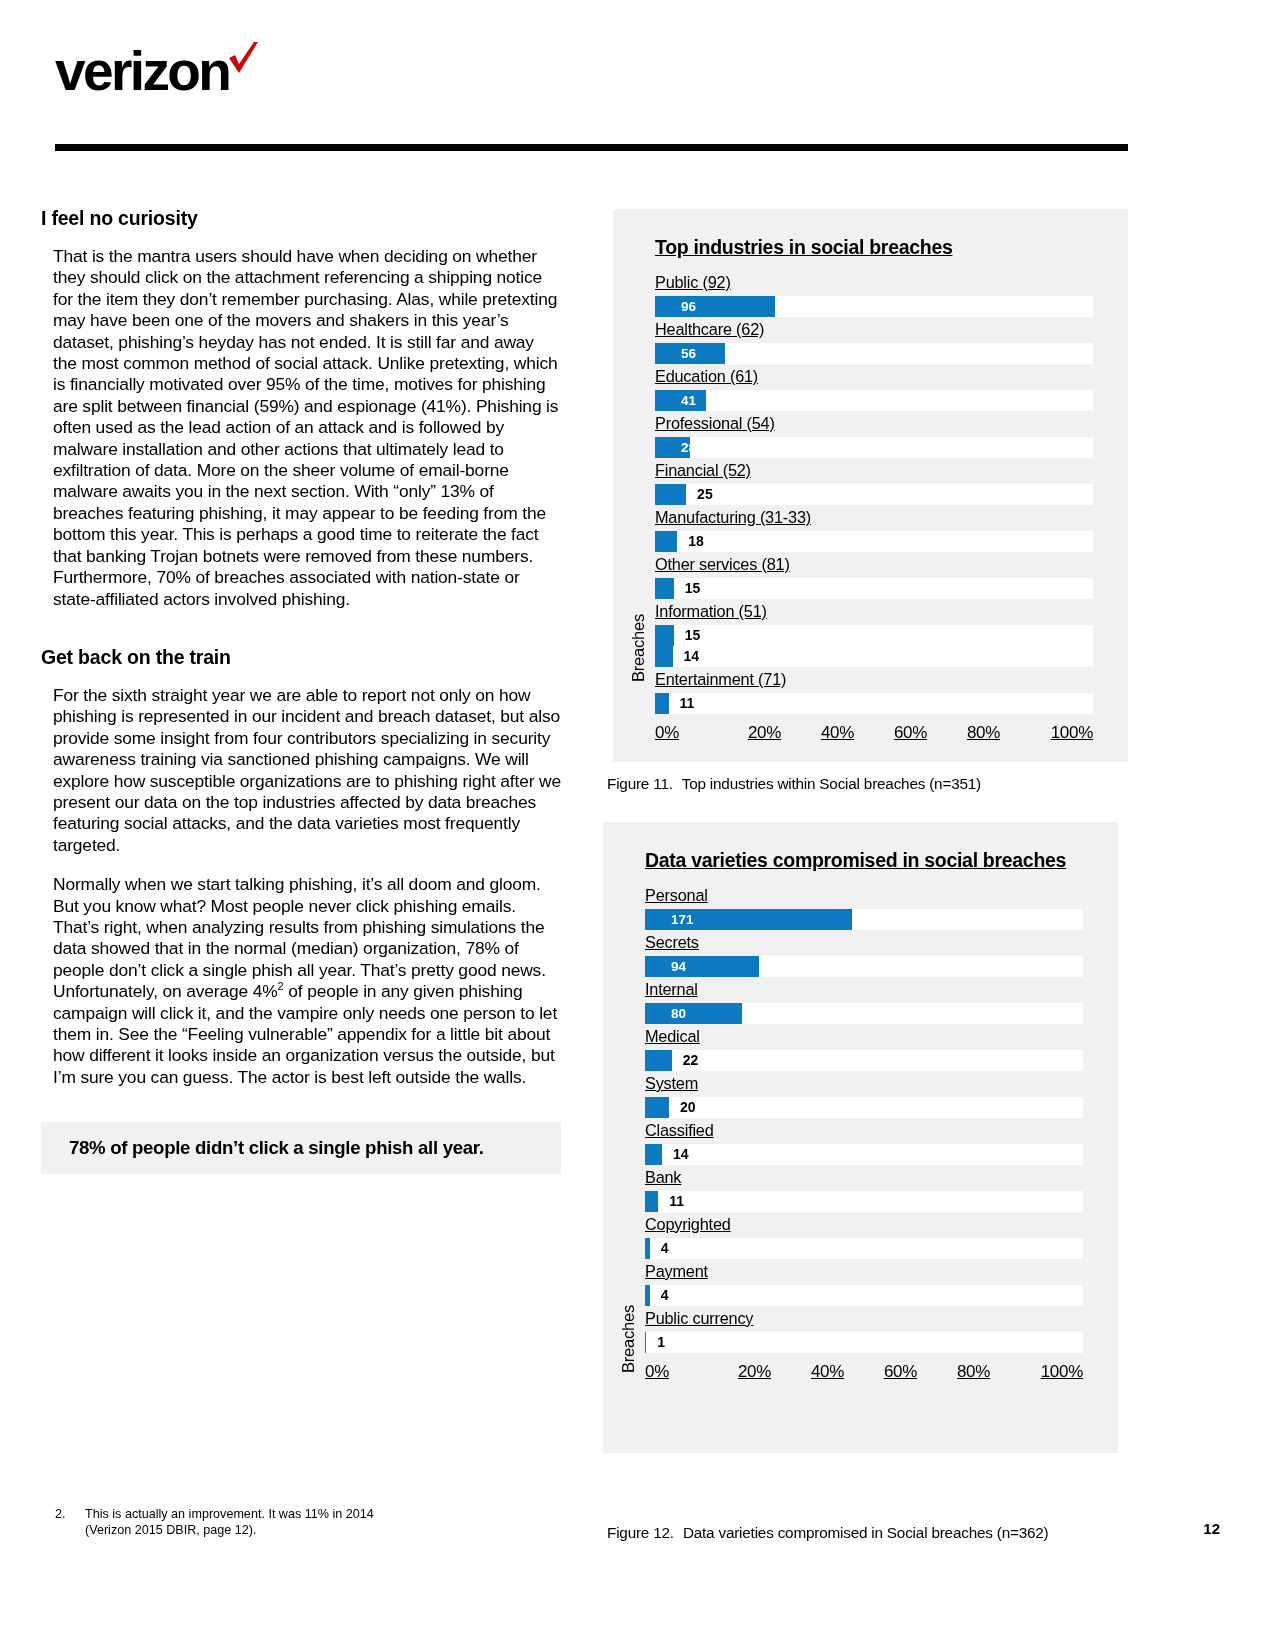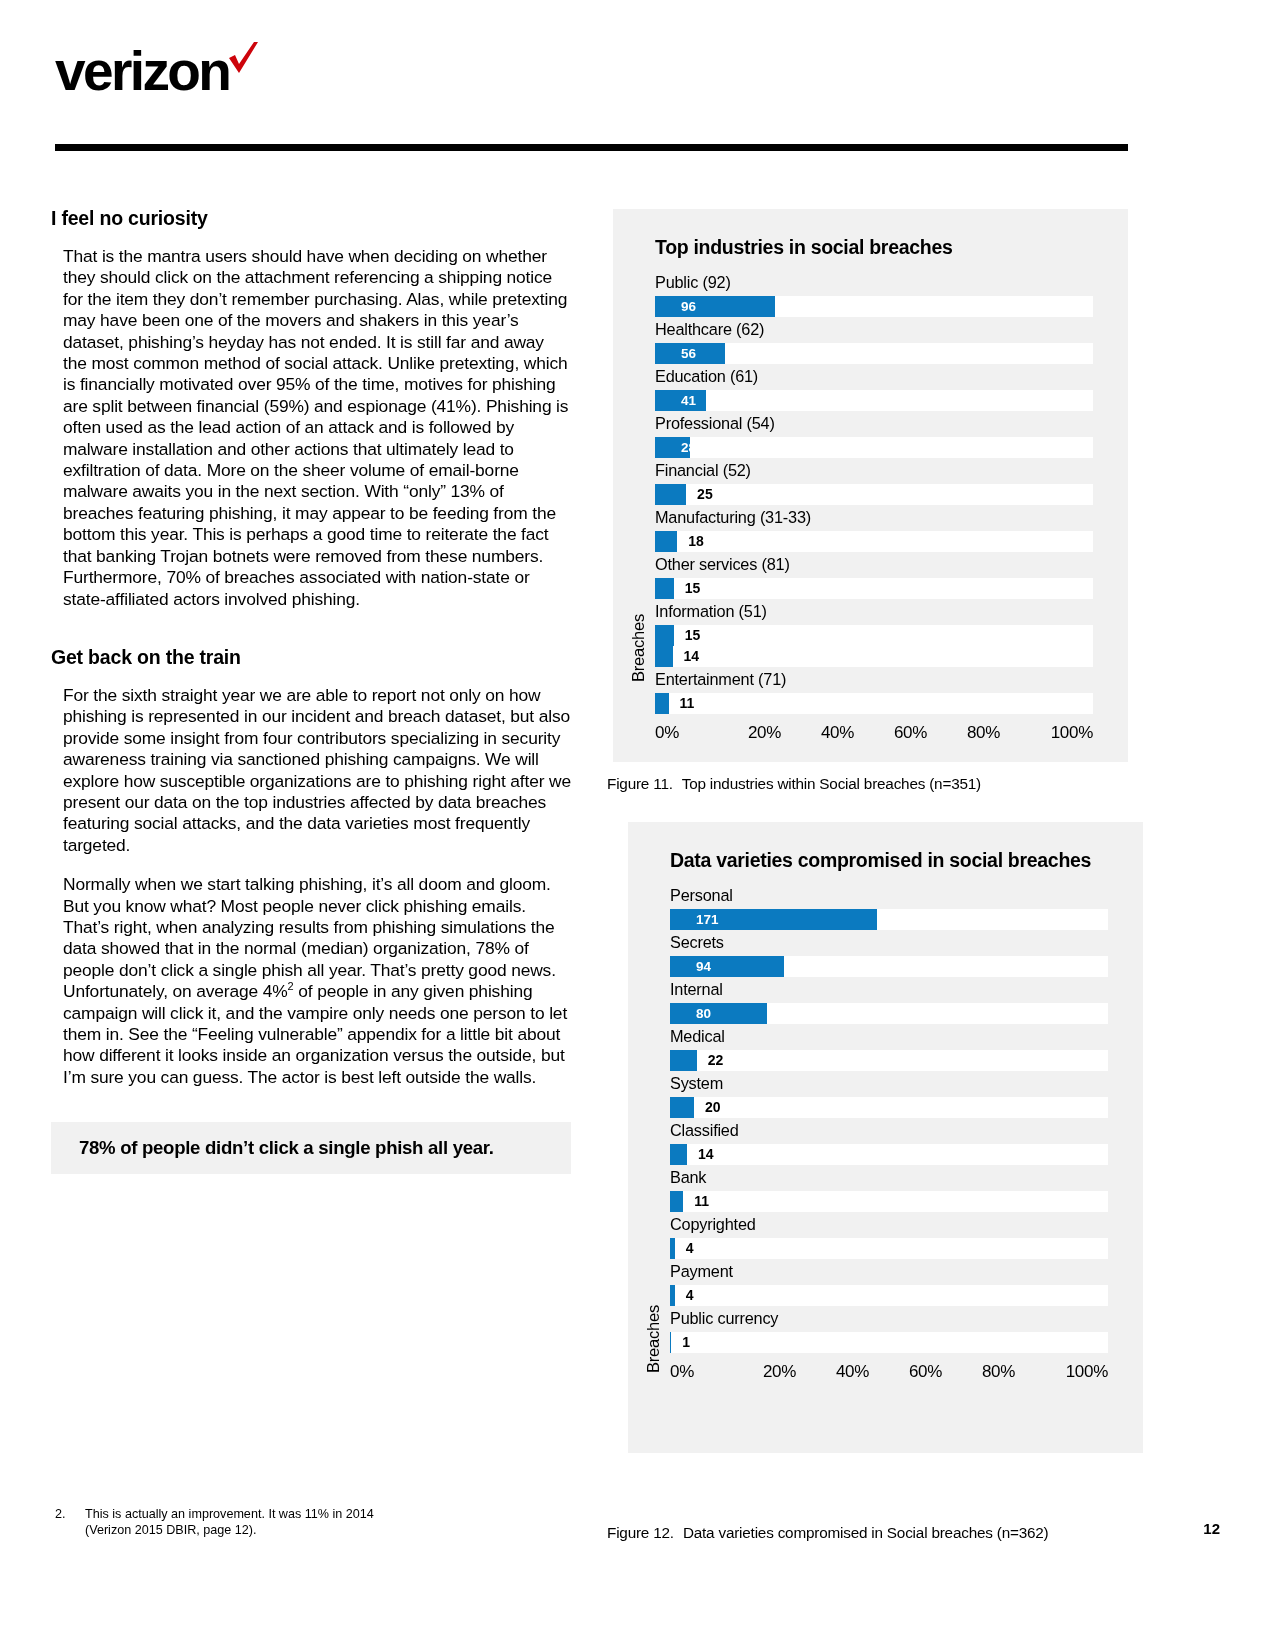--- a/index.html
+++ b/index.html
@@ -19,21 +19,21 @@
     font-family:"Liberation Sans", sans-serif;
     font-size:55px;font-weight:bold;letter-spacing:-2.6px;
     line-height:1;color:#000;position:relative;display:inline-block;
   }
   .logo-check{position:absolute;right:-30px;top:-14px;}
   .rule{
     position:absolute;left:55px;top:144px;width:1073px;height:7px;background:#000;
   }
 
   
-  .left{position:absolute;left:51px;top:207px;width:520px;}
+  .left{position:absolute;left:41px;top:207px;width:520px;}
   h2.sec{
     font-size:19.5px;font-weight:bold;margin:0 0 16px 0;letter-spacing:-0.2px;
   }
   h2.sec2{
     font-size:19.5px;font-weight:bold;margin:36px 0 16px 0;letter-spacing:-0.2px;
   }
   p.body{
     font-size:17.4px;line-height:21.4px;margin:0 0 18px 12px;letter-spacing:-0.15px;
     text-align:left;
   }
@@ -52,24 +52,24 @@
     font-size:12.6px;line-height:16px;
   }
   .footnote .fn-row{display:flex;}
   .footnote .fn-num{width:30px;flex:0 0 30px;}
   .pagenum{
     position:absolute;right:55px;top:1520px;font-size:15px;font-weight:bold;
   }
 
   
   .chart-panel{
-    position:absolute;background:#f1f1f1;box-sizing:border-box;
+    position:absolute;background:#f1f1f1;box-sizing:border-box;text-decoration:underline;
   }
   #chart1{left:613px;top:209px;width:515px;height:553px;}
-  #chart2{left:628px;top:822px;width:515px;height:631px;}
+  #chart2{left:603px;top:822px;width:515px;height:631px;}
 
   .chart-title{
     font-size:19.5px;font-weight:bold;letter-spacing:-0.3px;line-height:25px;
     margin:0;padding:26px 40px 10px 42px;
   }
   .plot{position:relative;padding:0 35px 0 42px;}
   .axis-label{
     position:absolute;left:16px;
     writing-mode:vertical-rl;transform:rotate(180deg);
     font-size:16.5px;letter-spacing:-0.2px;

